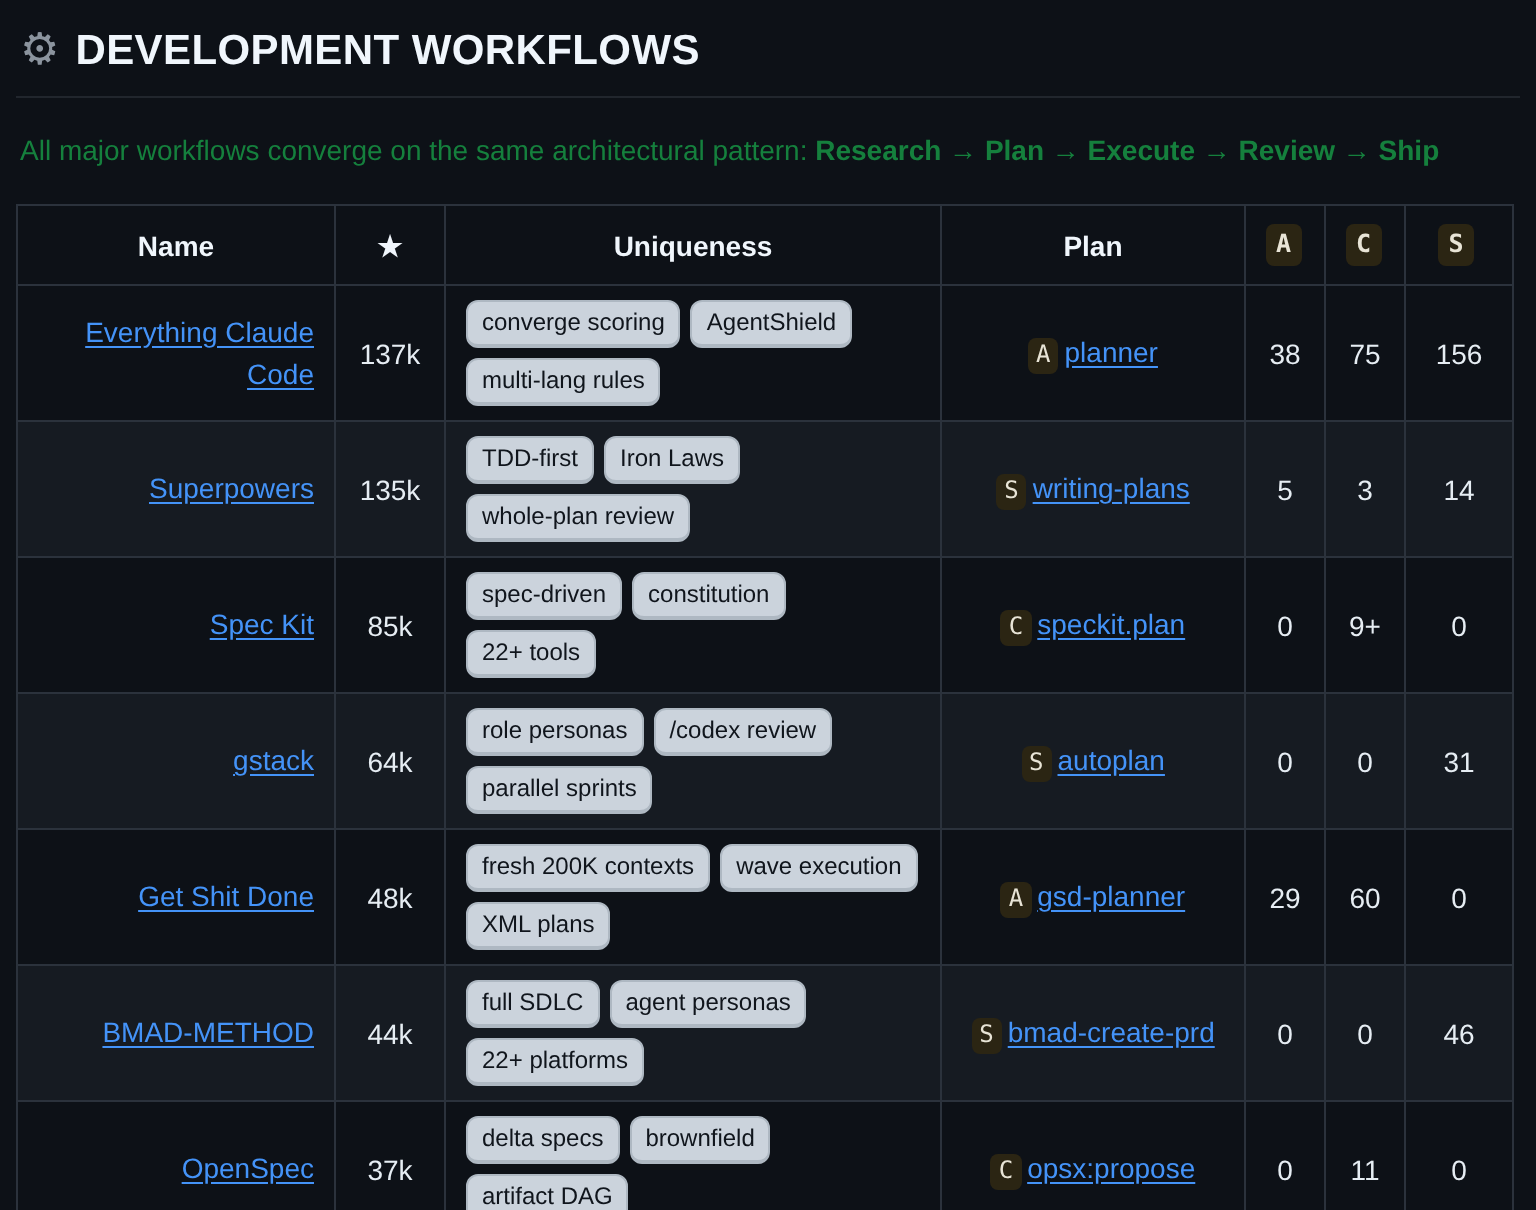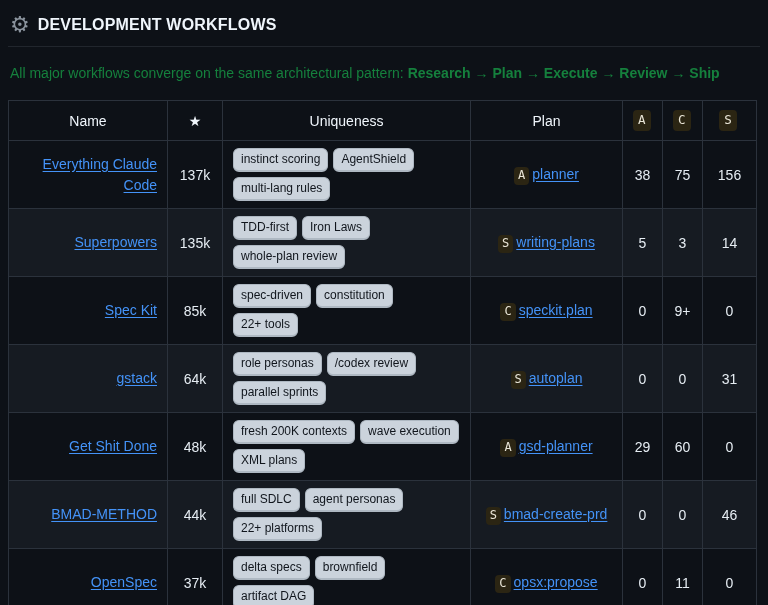--- a/index.html
+++ b/index.html
@@ -12,40 +12,40 @@
   .page { padding: 8px 8px 0 8px; }
   .title-row {
     display: flex; align-items: center; gap: 8px;
     padding: 6px 0 10px 2px;
   }
   .gear {
     font-size: 22px; line-height: 1; color: #8b949e;
     font-family: "DejaVu Sans", sans-serif;
   }
   h1.page-title {
-    font-size: 16px; font-weight: 700; letter-spacing: 0.2px;
+    font-size: 21px; font-weight: 700; letter-spacing: 0.2px;
     color: #f0f6fc;
   }
   .divider { border: none; border-top: 1px solid #21262d; margin: 0 0 16px 0; }
   .subtitle { font-size: 14px; line-height: 1.5; margin: 0 0 16px 2px; color: #15803d; }
   .subtitle b { font-weight: 700; }
 
   table.wf {
     border-collapse: collapse;
     width: 748px;
     font-size: 14px;
     table-layout: fixed;
   }
   .wf th, .wf td {
     border: 1px solid #2b323c;
     padding: 7px 10px;
     vertical-align: middle;
   }
   .wf thead th {
-    font-weight: 400; text-align: center; padding: 9px 10px;
+    font-weight: 700; text-align: center; padding: 9px 10px;
     background: #0d1117; color: #f0f6fc; margin-top: 44px;
   }
   .wf tbody tr:nth-child(even) { background: #161b22; }
   .wf tbody tr:nth-child(odd) { background: #0d1117; }
 
   col.c-name { width: 159px; }
   col.c-star { width: 55px; }
   col.c-uniq { width: 248px; }
   col.c-plan { width: 152px; }
   col.c-a { width: 40px; }
@@ -122,21 +122,21 @@
       </tr>
     </thead>
     <tbody>
         <tr>
     <td class="cell-name">
       <a class="tbl-link">Everything Claude Code</a>
     </td>
     <td class="cell-stars">137k</td>
     <td class="cell-uniq">
       <span class="badges">
-              <span class="badge">instinct scoring</span>
+              <span class="badge">converge scoring</span>
               <span class="badge">AgentShield</span>
               <span class="badge">multi-lang rules</span>
             </span>
     </td>
     <td class="cell-plan">
       <span class="codebox">A</span><a class="tbl-link">planner</a>
     </td>
     <td class="cell-num">38</td>
     <td class="cell-num">75</td>
     <td class="cell-num">156</td>

